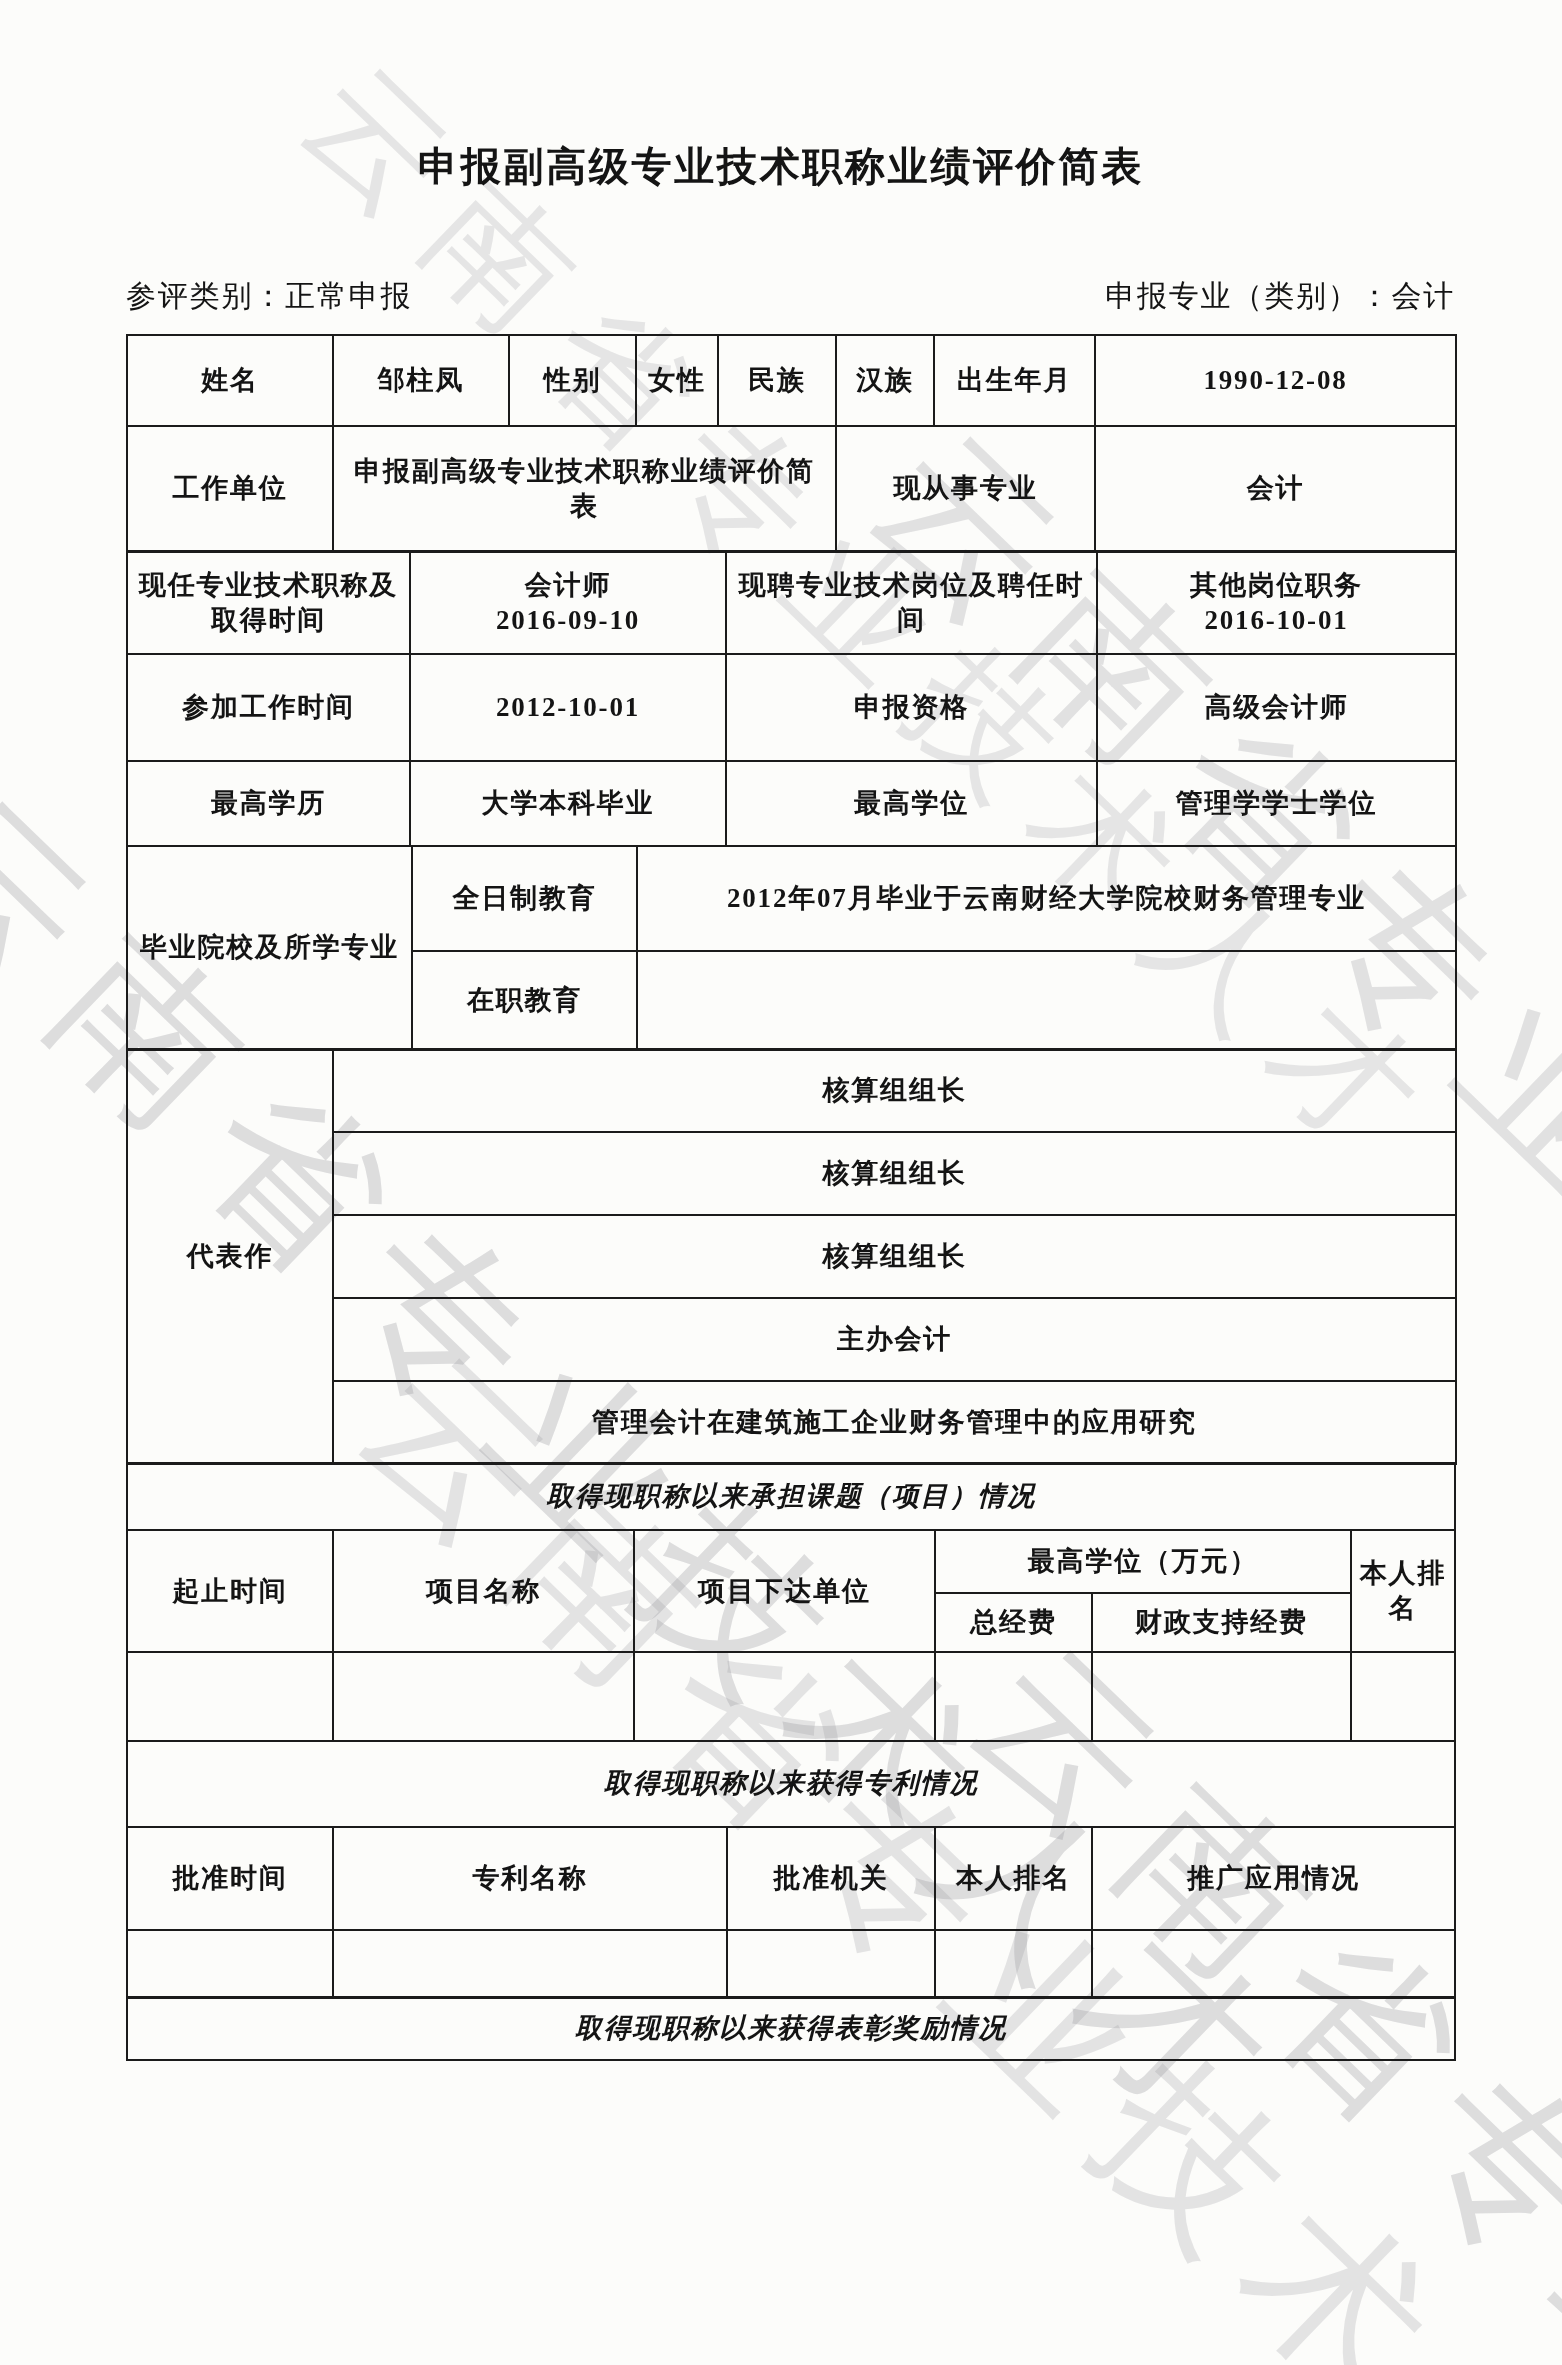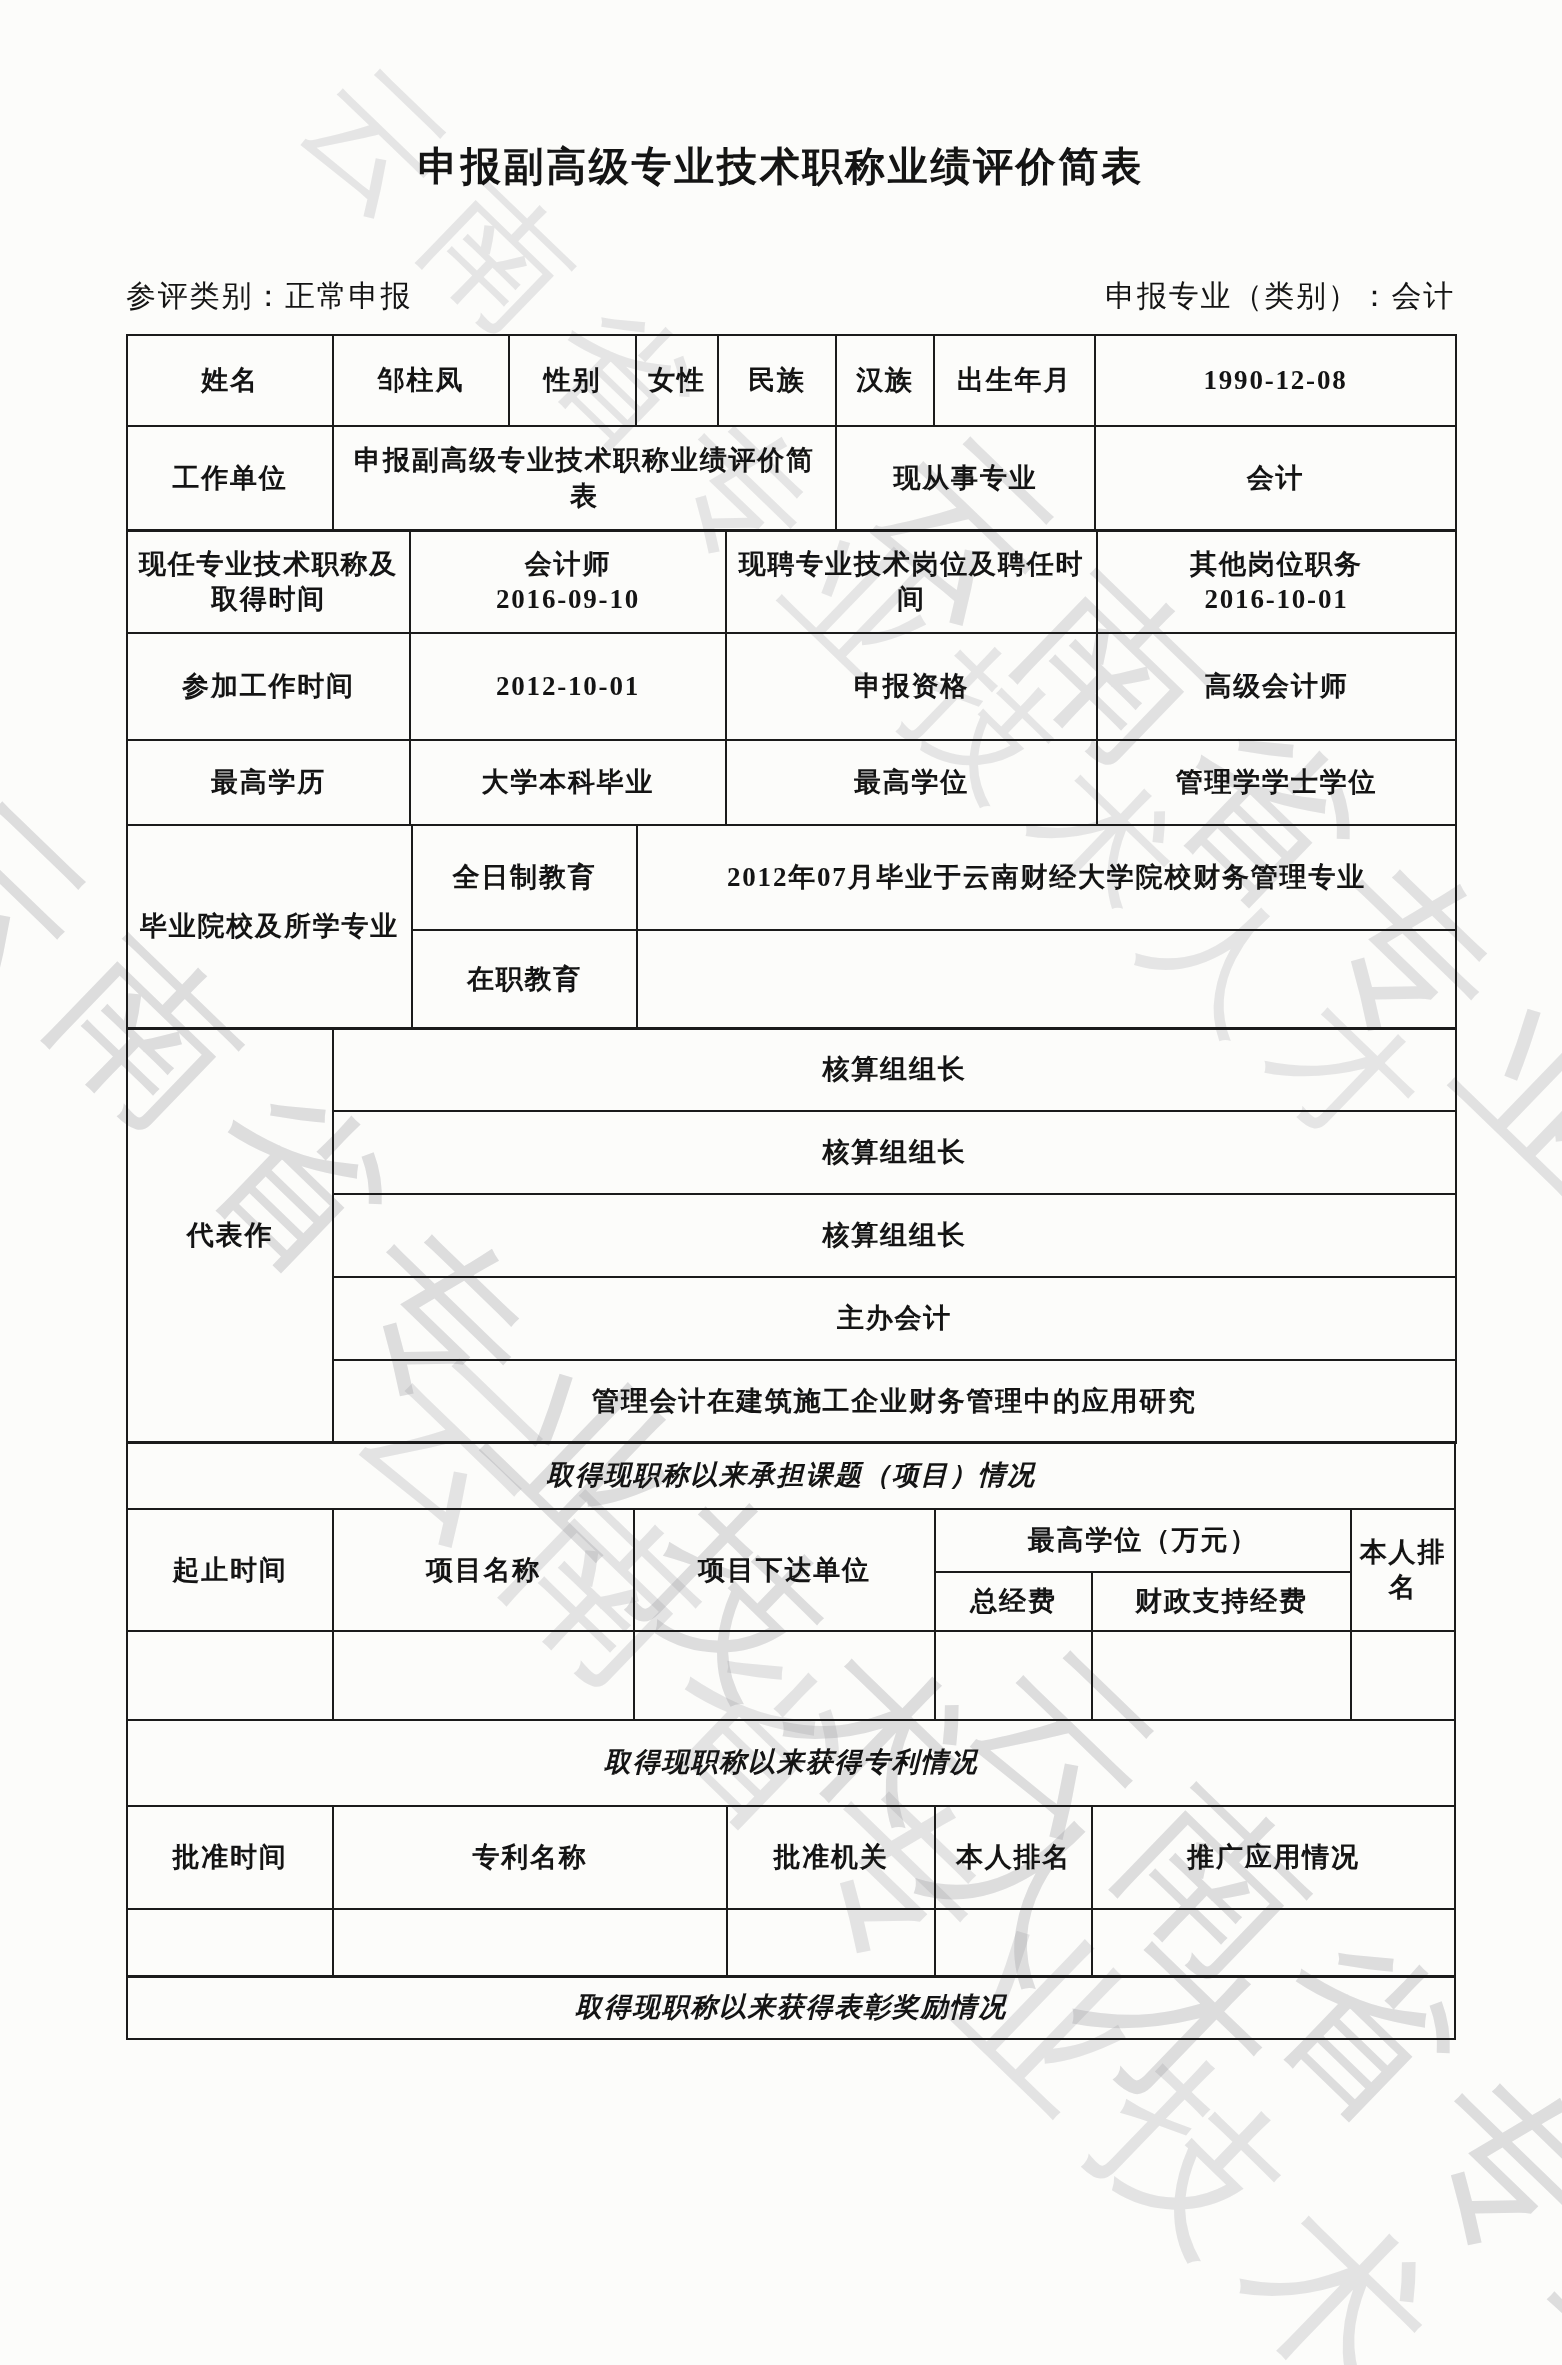--- a/index.html
+++ b/index.html
@@ -59,21 +59,21 @@
   }
   .left{text-align:left;padding-left:16.4px;}
   .pad-xl{padding-left:64px;padding-right:64px;}
   .pad-l{padding-left:50px;padding-right:50px;}
   .pad-m{padding-left:37px;padding-right:37px;margin-top:48px;}
   .pad-s{padding-left:32px;padding-right:32px;margin-left:38px;}
   .pad-rank-sm{padding-left:11px;padding-right:11px;}
   .pad-rank{padding-left:24px;padding-right:24px;}
   .sect-hd{font-size:31px;letter-spacing:2.7px;font-style:italic;}
   
-  .hr1{height:91px}.hr2{height:105px}.hr3{height:103px}.hr4{height:107px}.hr5{height:85px}
+  .hr1{height:91px}.hr2{height:126px}.hr3{height:103px}.hr4{height:107px}.hr5{height:85px}
   .hr6{height:105px}.hr7{height:99px}
   .hw{height:83px}
   .hsec{height:67px}.hp1{height:63px}.hp2{height:59px}.hp3{height:89px}
   .hsec2{height:86px}.hpa1{height:103px}.hpa2{height:68px}
   .hsec3{height:63px}.haw{height:101px}
 </style>
 </head>
 <body>
 
 <div class="page">

